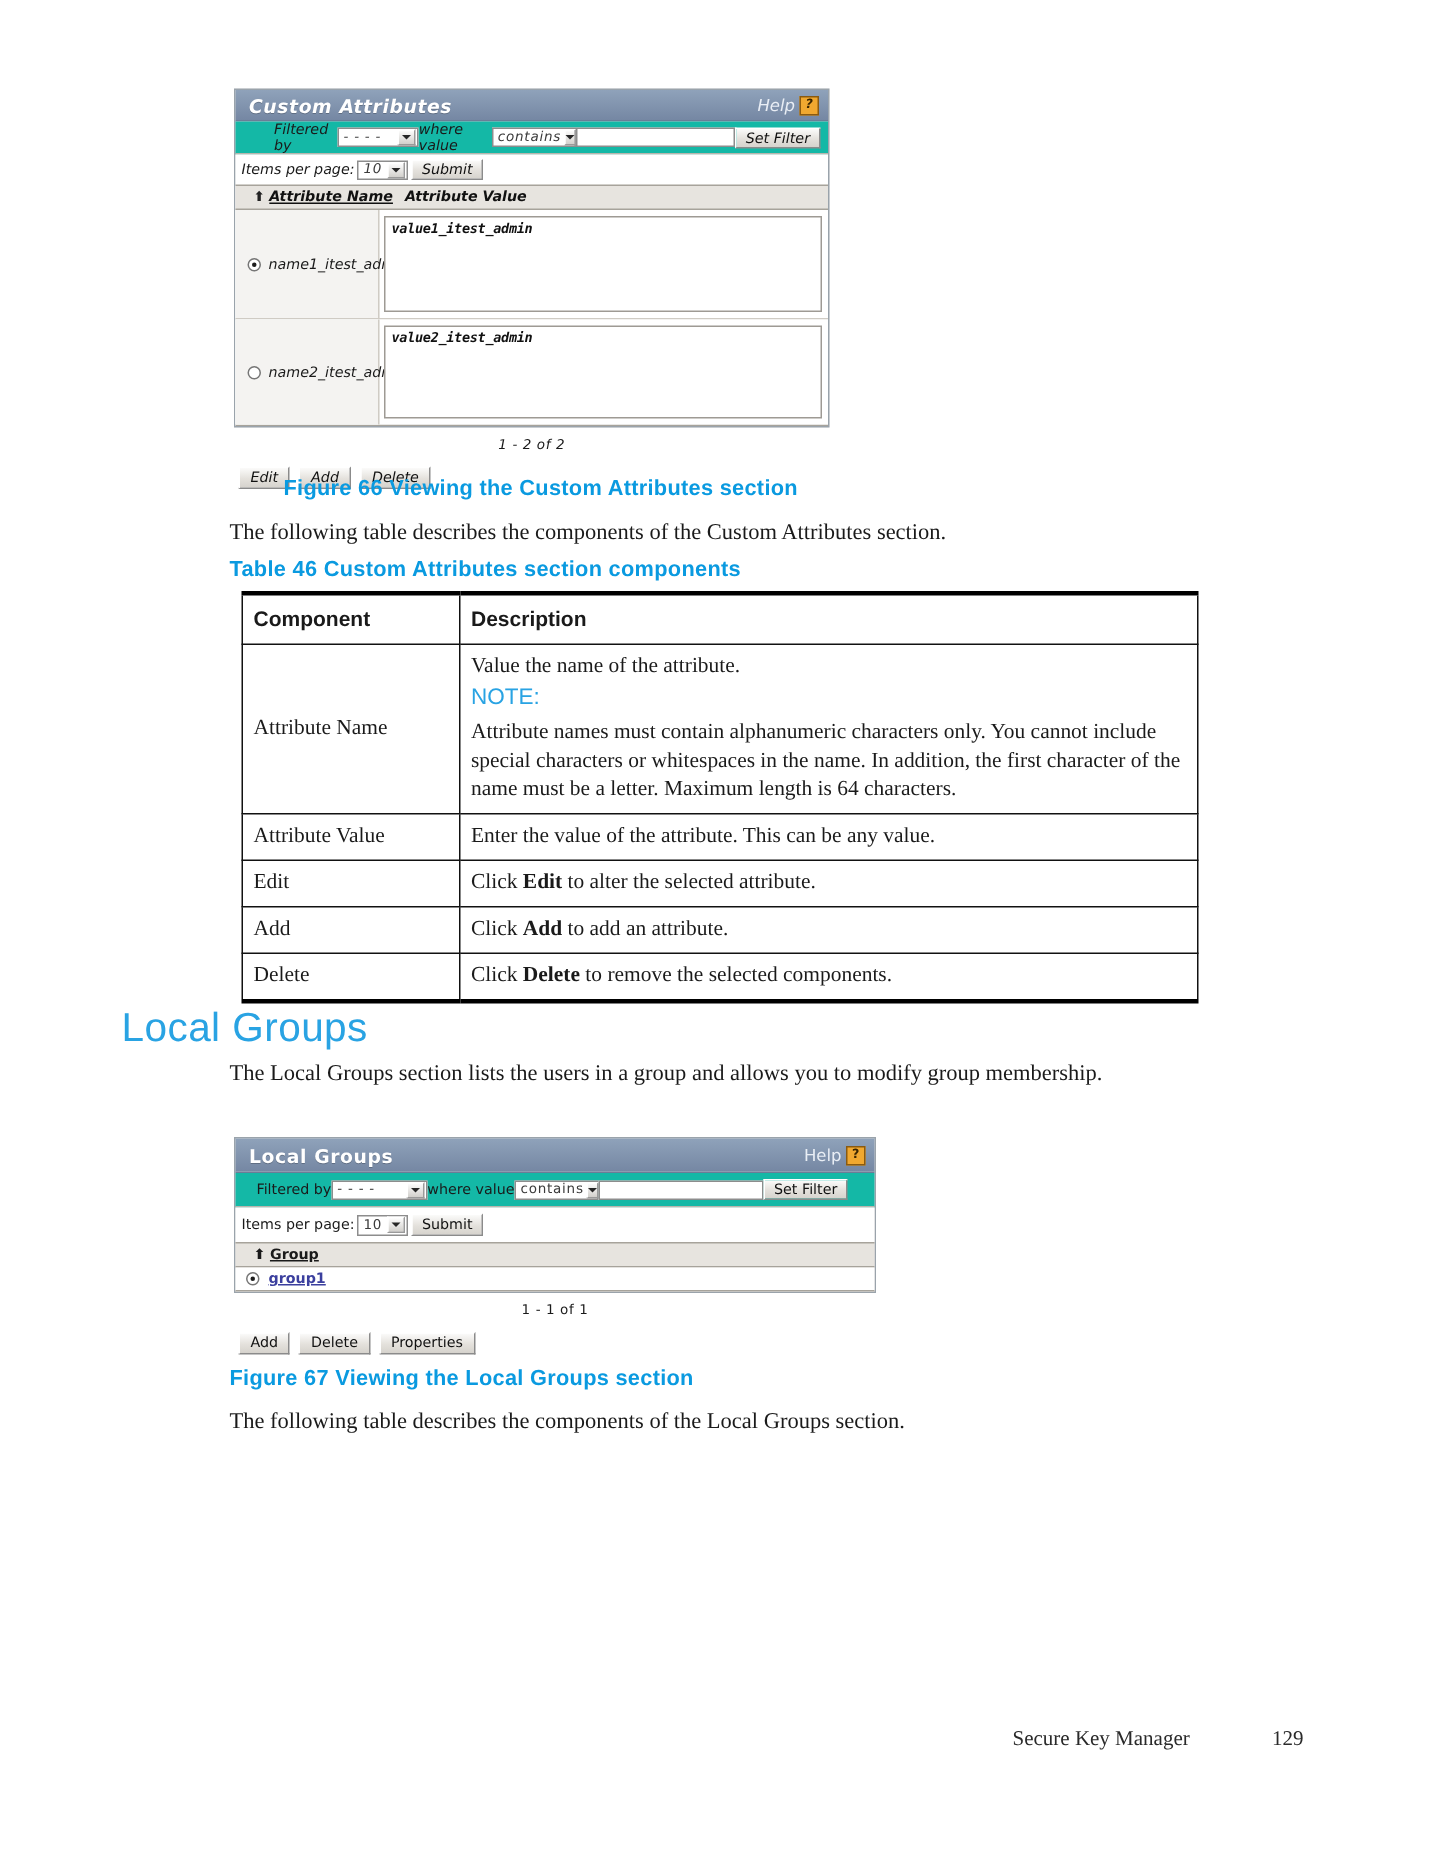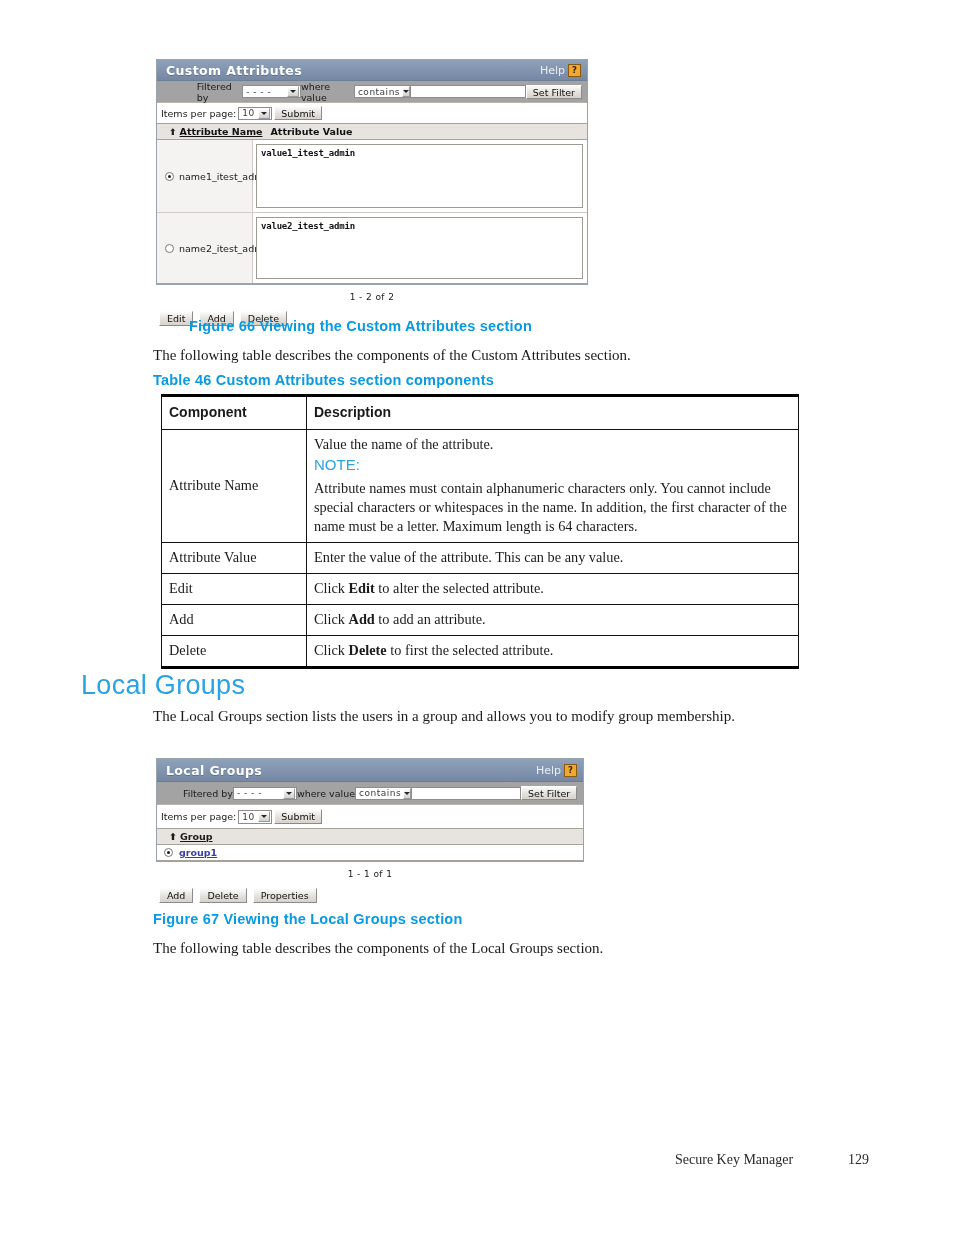--- a/index.html
+++ b/index.html
@@ -81,26 +81,26 @@
     border: 1px solid #8a5a10;
     color: #3a2500;
     font-size: 8.5px;
     font-weight: bold;
     line-height: 10px;
     text-align: center;
     font-family: "DejaVu Sans", sans-serif;
   }
 
   .ui-filterbar {
-    background: #a3a3a3;
+    background: #14b8a6;
     border-bottom: 1px solid #b9b5ad;
     height: 21px;
     display: flex;
     align-items: center;
-    padding: 0 5px 0 16px;
+    padding: 0 5px 0 4px;
     gap: 0;
   }
   .ui-filterbar .lbl {
     font-size: 9.5px;
     color: #1a1a1a;
   }
   .fb-spacer { width: 26px; }
 
   .ui-select {
     border: 1px solid #8d8d8d;
@@ -330,21 +330,21 @@
 
   .footer-text {
     font-family: "Liberation Serif", serif;
     font-size: 14px;
     color: #2a2a2a;
   }
 </style>
 </head>
 <body>
 
-<div class="ui-panel" style="left:156px; top:59px; width:432px;">
+<div class="ui-panel" style="left:156px; top:59px; width:397px;font-style:italic;">
 
   <div class="ui-shell">
 
     <div class="ui-titlebar">
       <div class="ui-title">Custom Attributes</div>
       <div class="ui-help">
         <span class="ui-help-label">Help</span>
         <span class="ui-help-icon">?</span>
       </div>
     </div>
@@ -455,21 +455,21 @@
     <tr>
       <td>Add</td>
       <td>
         <span>Click </span><span class="bold-inline">Add</span><span> to add an attribute.</span>
       </td>
     </tr>
 
     <tr>
       <td style="border-bottom:3px solid #000;">Delete</td>
       <td style="border-bottom:3px solid #000;">
-        <span>Click </span><span class="bold-inline">Delete</span><span> to first the selected attribute.</span>
+        <span>Click </span><span class="bold-inline">Delete</span><span> to remove the selected components.</span>
       </td>
     </tr>
   </tbody>
 </table>
 
 <div class="h1-blue" style="position:absolute; left:81px; top:670px;">Local Groups</div>
 
 <div class="doc-body" style="position:absolute; left:153px; top:706px; width:700px;">The Local Groups section lists the users in a group and allows you to modify group membership.</div>
 
 <div class="ui-panel" style="left:156px; top:758px; width:428px;">

